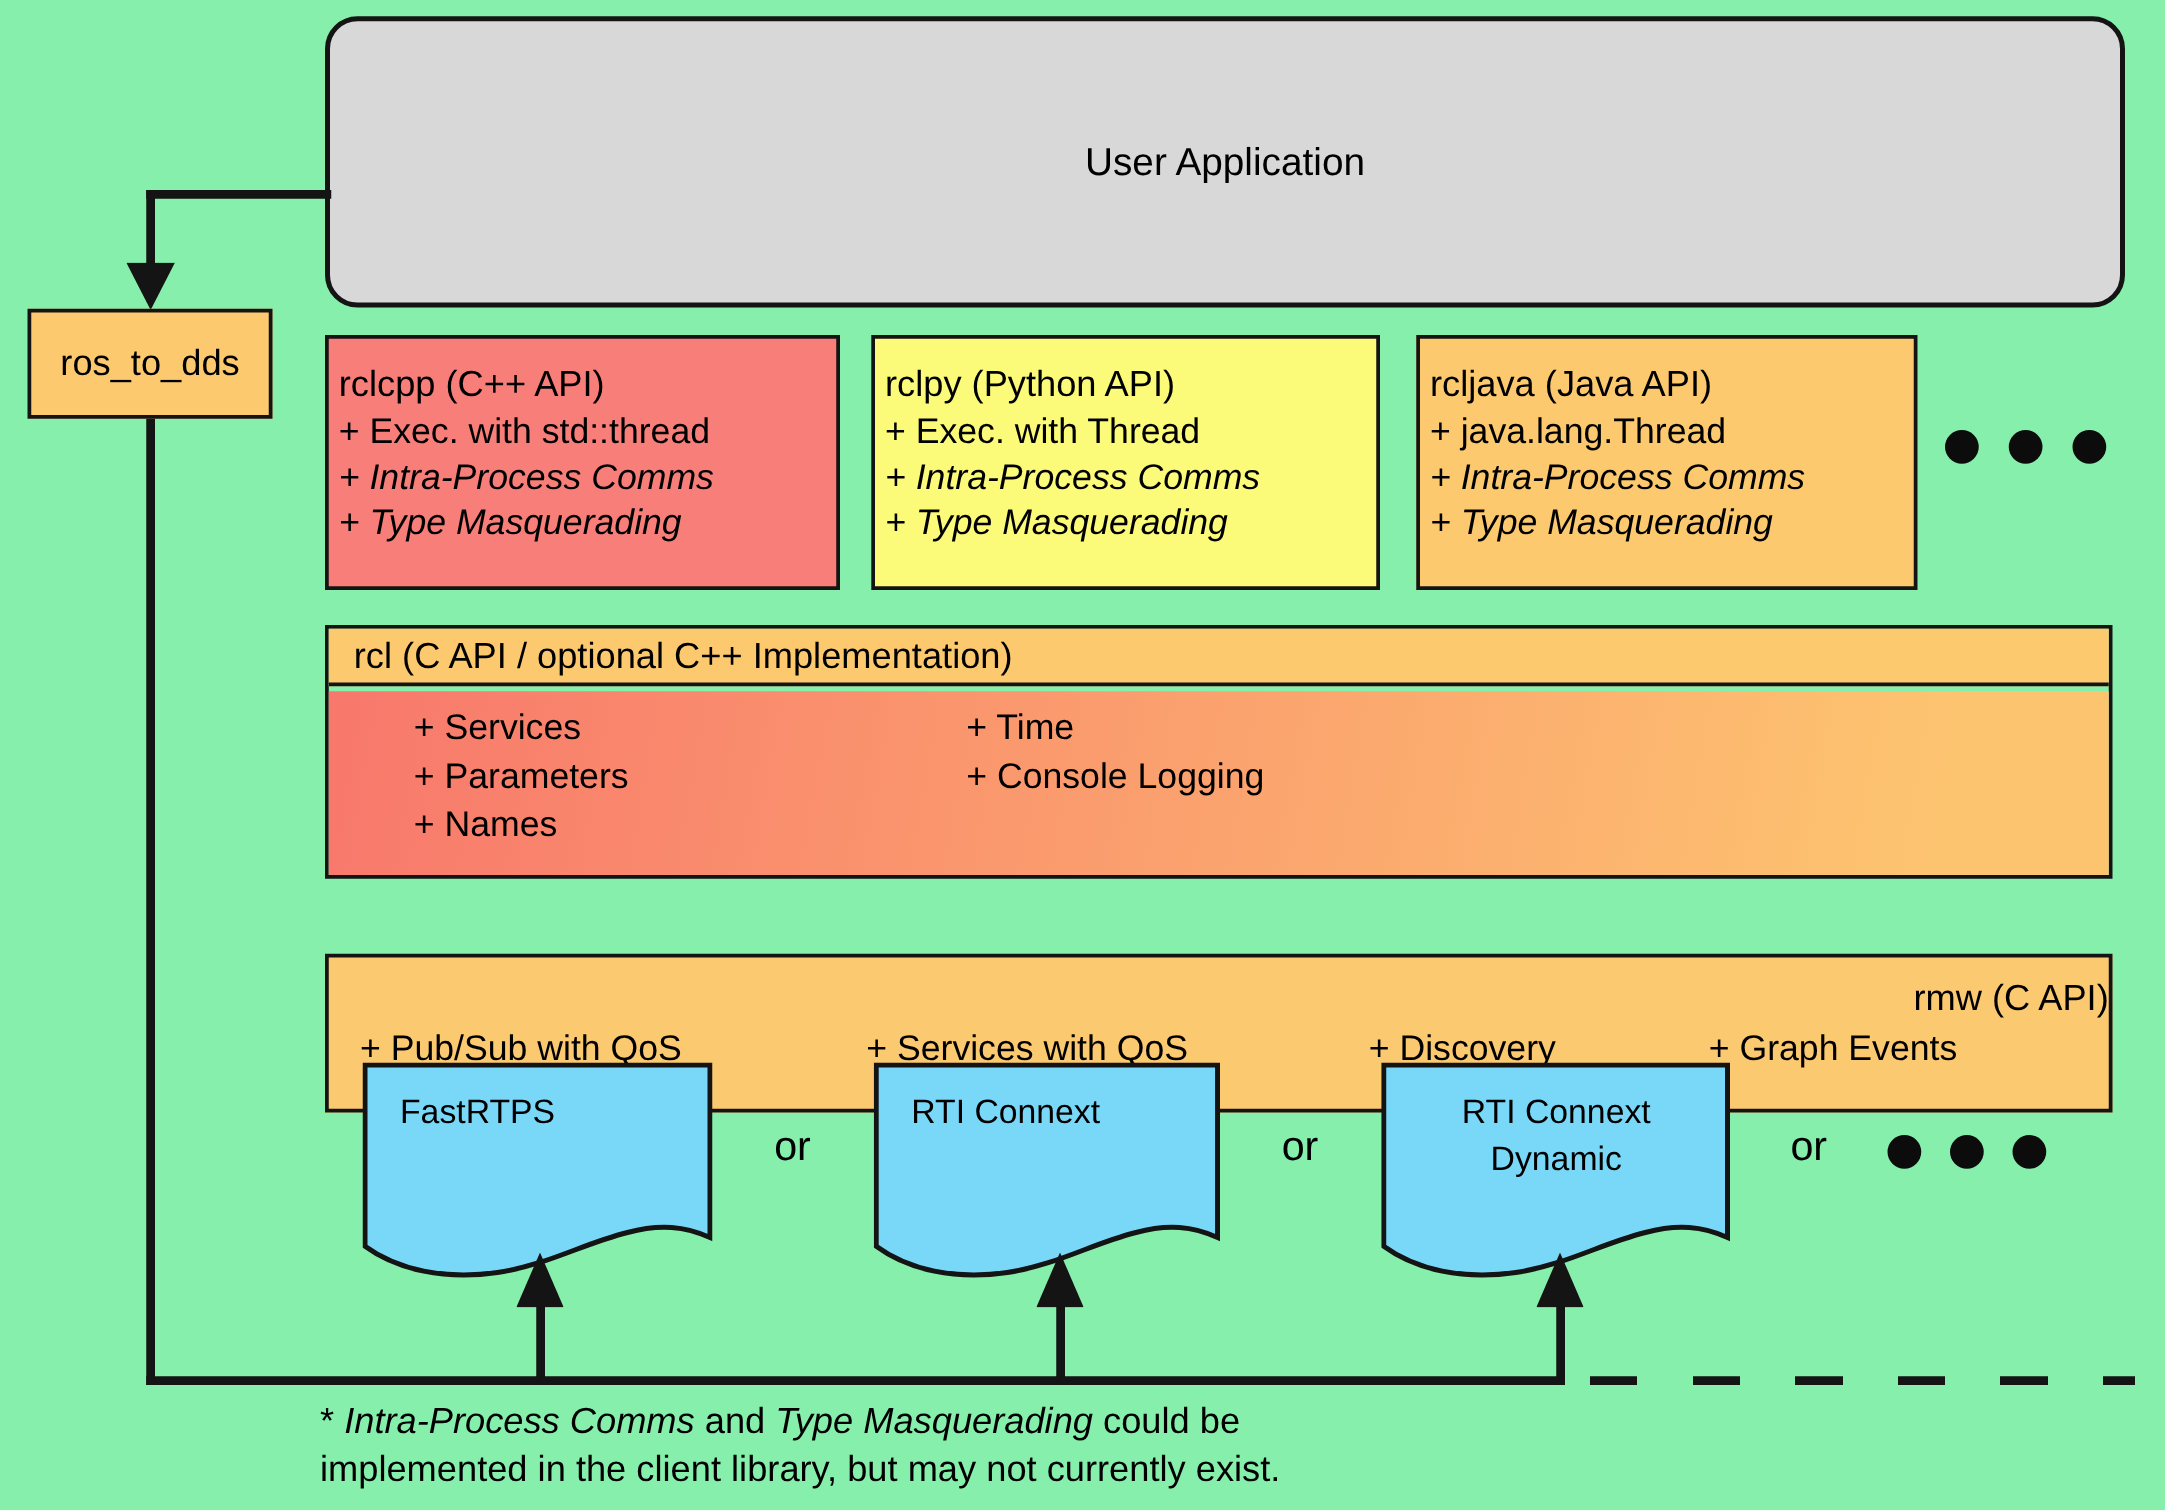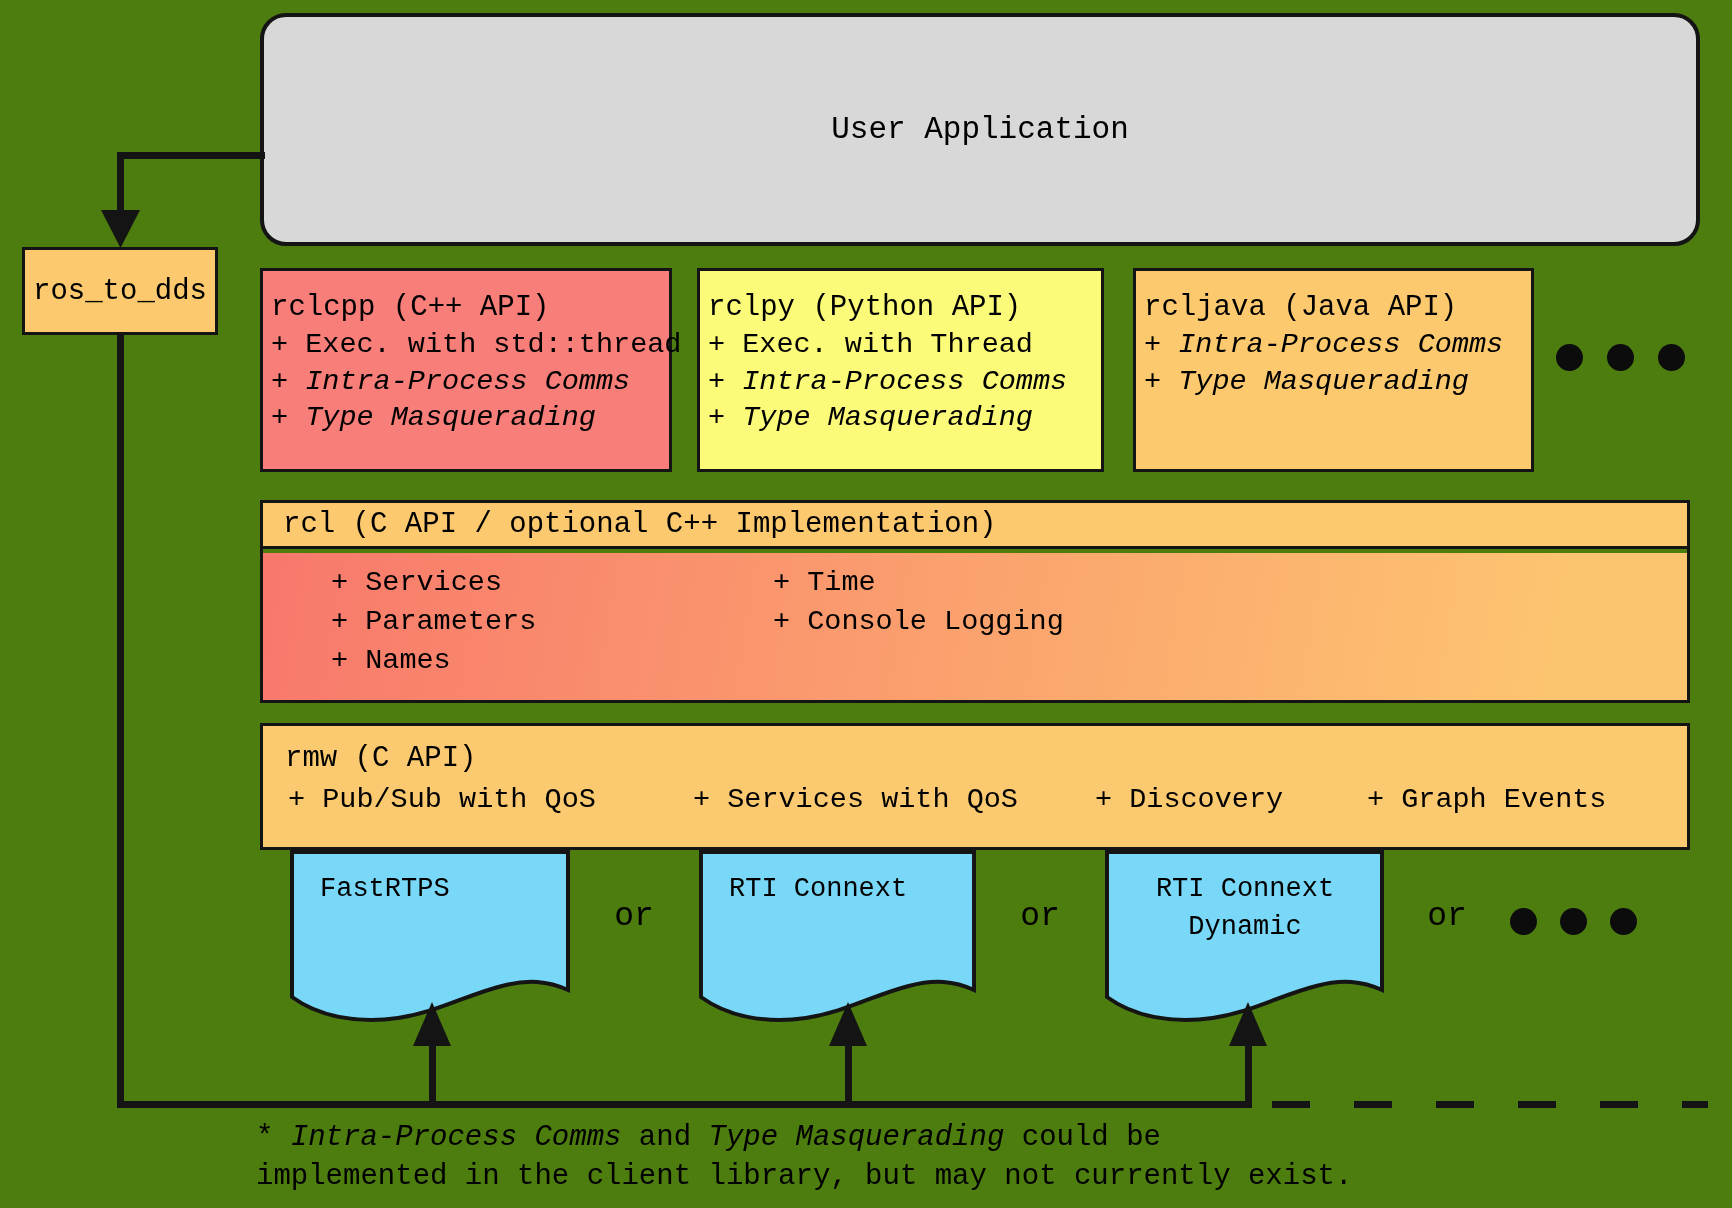--- a/index.html
+++ b/index.html
@@ -1,18 +1,18 @@
 <!DOCTYPE html>
 <html><head>
 <meta charset="utf-8">
 <style>
   html,body{margin:0;padding:0;background:#ffffff;}
   .canvas{
-    position:relative;width:1732px;height:1208px;background:#4d7c0f;
-    font-family:Liberation Mono, monospace;color:#000;overflow:hidden;
+    position:relative;width:1732px;height:1208px;background:#86efac;
+    font-family:Liberation Sans, sans-serif;color:#000;overflow:hidden;
   }
   .box{position:absolute;border:3.5px solid #141414;box-sizing:border-box;}
   .rounded{border-radius:26px;border-width:4px;}
   .center{display:flex;align-items:center;justify-content:center;}
   .line{position:absolute;background:#141414;}
   .dash{
     position:absolute;height:7px;
     background:repeating-linear-gradient(90deg,#141414 0 38px,transparent 38px 82px);
   }
   .arrow-down{position:absolute;background:#141414;clip-path:polygon(50% 100%,0 0,100% 0);}
@@ -33,21 +33,21 @@
     position:absolute;left:0;top:0;right:0;height:46px;background:#FCC96E;
     border-bottom:3.5px solid #141414;display:flex;align-items:center;padding-left:20px;
     box-sizing:border-box;
   }
   .rcl-body{
     position:absolute;left:0;top:49.5px;right:0;bottom:0;
     background:linear-gradient(100deg,#F8786C 0%,#FDC470 90%);
   }
   .rcl-col{position:absolute;top:10px;}
   .rcl-col .feat{line-height:39px;margin-left:43px;}
-  .rmw-box{left:260px;top:723px;width:1430px;height:127px;background:#FBC96F;padding:14px 0 0 22px;}
+  .rmw-box{left:260px;top:763px;width:1430px;height:127px;background:#FBC96F;padding:14px 0 0 22px;text-align:right;}
   .rmw-feat{position:absolute;top:57px;font-size:28.5px;white-space:nowrap;}
   .flag{position:absolute;top:850px;height:175px;}
   .flag svg{position:absolute;left:0;top:0;width:100%;height:100%;}
   .flag-label{position:absolute;left:30px;top:20px;font-size:27px;line-height:38px;}
   .or-label{position:absolute;width:84px;text-align:center;font-size:33px;}
   .footnote{position:absolute;left:256px;top:1118px;font-size:29px;line-height:39px;}
 </style>
 </head>
 <body>
 
@@ -76,20 +76,21 @@
 
   <div class="box api-box bg-yellow" style="left:697px;width:407px;">
     <div class="title-line">rclpy (Python API)</div>
     <div class="feat">+ Exec. with Thread</div>
     <div class="feat it">+ Intra-Process Comms</div>
     <div class="feat it">+ Type Masquerading</div>
   </div>
 
   <div class="box api-box bg-orange" style="left:1133px;width:401px;">
     <div class="title-line">rcljava (Java API)</div>
+    <div class="feat">+ java.lang.Thread</div>
     <div class="feat it">+ Intra-Process Comms</div>
     <div class="feat it">+ Type Masquerading</div>
   </div>
 
   <div class="dots-row" style="left:1556px;top:344px;">
     <div class="dot"></div>
     <div class="dot"></div>
     <div class="dot"></div>
   </div>
 

